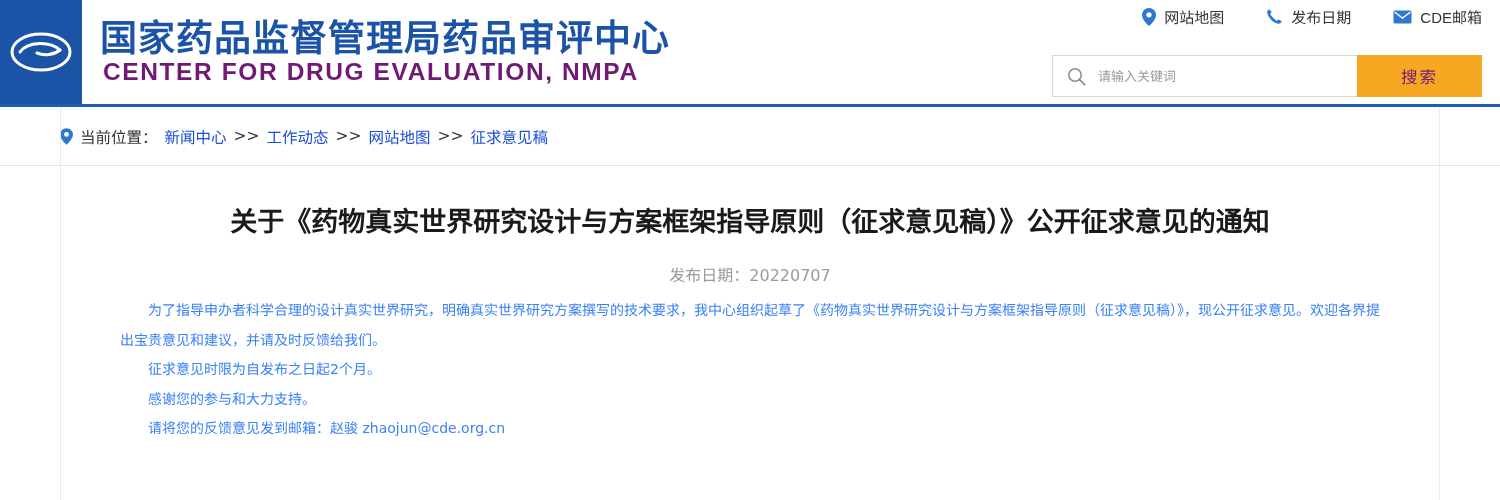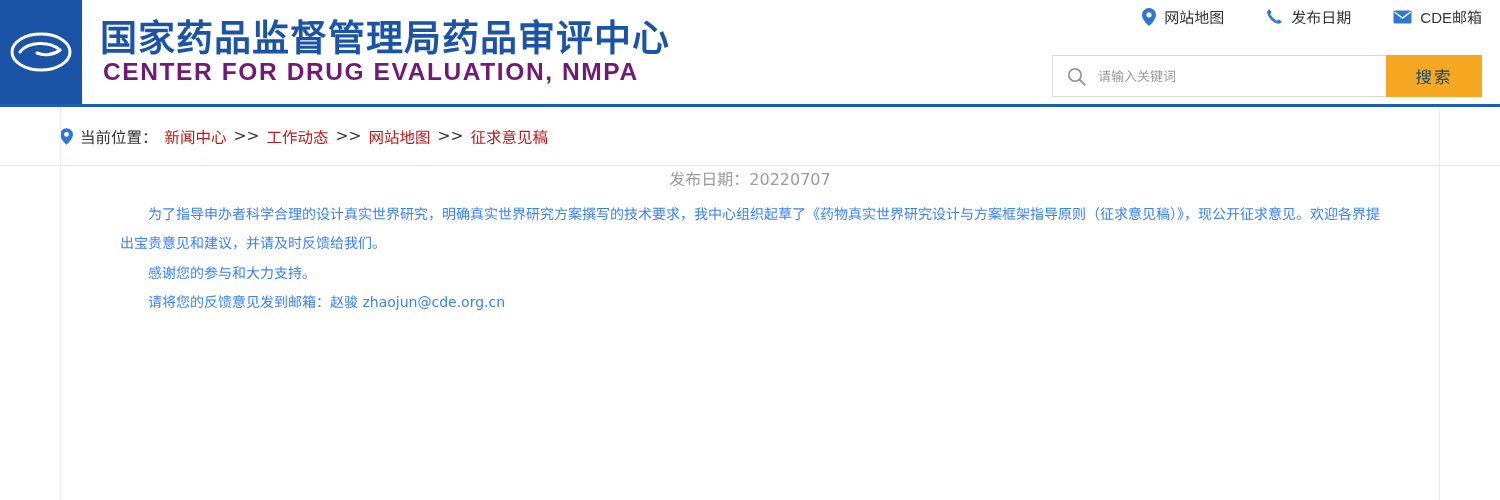--- a/index.html
+++ b/index.html
@@ -112,23 +112,23 @@
     outline: none;
     font-size: 13px;
     color: #333;
     width: 100%;
     height: 100%;
     background: transparent;
     font-family: "DejaVu Sans", "Liberation Sans", sans-serif;
   }
   .search-input::placeholder { color: #9a9a9a; }
   .search-btn {
-    width: 96px;
+    width: 125px;
     background: #f7a823;
-    color: #0c4a6e;
+    color: #701a75;
     border: none;
     font-size: 16.5px;
     font-family: "DejaVu Sans", "Liberation Sans", sans-serif;
     cursor: pointer;
     letter-spacing: 2px;
   }
 
   
   .breadcrumb-row {
     position: relative;
@@ -140,21 +140,21 @@
     left: 60px;
     top: 18px;
     display: flex;
     align-items: center;
     gap: 7px;
     font-size: 15.5px;
     color: #333;
     font-family: "DejaVu Sans", "Liberation Sans", sans-serif;
     white-space: nowrap;
   }
-  .crumb-link { cursor: pointer; color: #b91c1c; }
+  .crumb-link { cursor: pointer; color: #1d4ed8; }
   .crumb-sep { color: #333; }
 
   
   .page-frame {
     position: absolute;
     top: 107px;
     bottom: 0;
     left: 60px;
     right: 60px;
     border-left: 1px solid #ececec;
@@ -171,20 +171,21 @@
   .art-title {
     margin-top: 38px;
     text-align: center;
     font-size: 27px;
     font-weight: bold;
     color: #1a1a1a;
     font-family: "DejaVu Sans", "Liberation Sans", sans-serif;
     line-height: 1.35;
   }
   .art-date {
+    margin-top: 22px;
     text-align: center;
     font-size: 16px;
     color: #9b9b9b;
     font-family: "DejaVu Sans", "Liberation Sans", sans-serif;
   }
   .art-body {
     margin-top: 10px;
     font-size: 14px;
     line-height: 2.1;
     color: #3b82f6;
@@ -277,19 +278,21 @@
     <span class="crumb-sep">&gt;&gt;</span>
     <span class="crumb-link">网站地图</span>
     <span class="crumb-sep">&gt;&gt;</span>
     <span class="crumb-link">征求意见稿</span>
   </div>
 </div>
 
 <div class="page-frame"></div>
 
 <div class="article">
+  <div class="art-title">关于《药物真实世界研究设计与方案框架指导原则（征求意见稿）》公开征求意见的通知</div>
   <div class="art-date">发布日期：20220707</div>
   <div class="art-body">
     <p>为了指导申办者科学合理的设计真实世界研究，明确真实世界研究方案撰写的技术要求，我中心组织起草了《药物真实世界研究设计与方案框架指导原则（征求意见稿）》，现公开征求意见。欢迎各界提出宝贵意见和建议，并请及时反馈给我们。</p>
+    <p>征求意见时限为自发布之日起2个月。</p>
     <p>感谢您的参与和大力支持。</p>
     <p>请将您的反馈意见发到邮箱：赵骏 zhaojun@cde.org.cn</p>
   </div>
 </div>
 
 </body></html>

